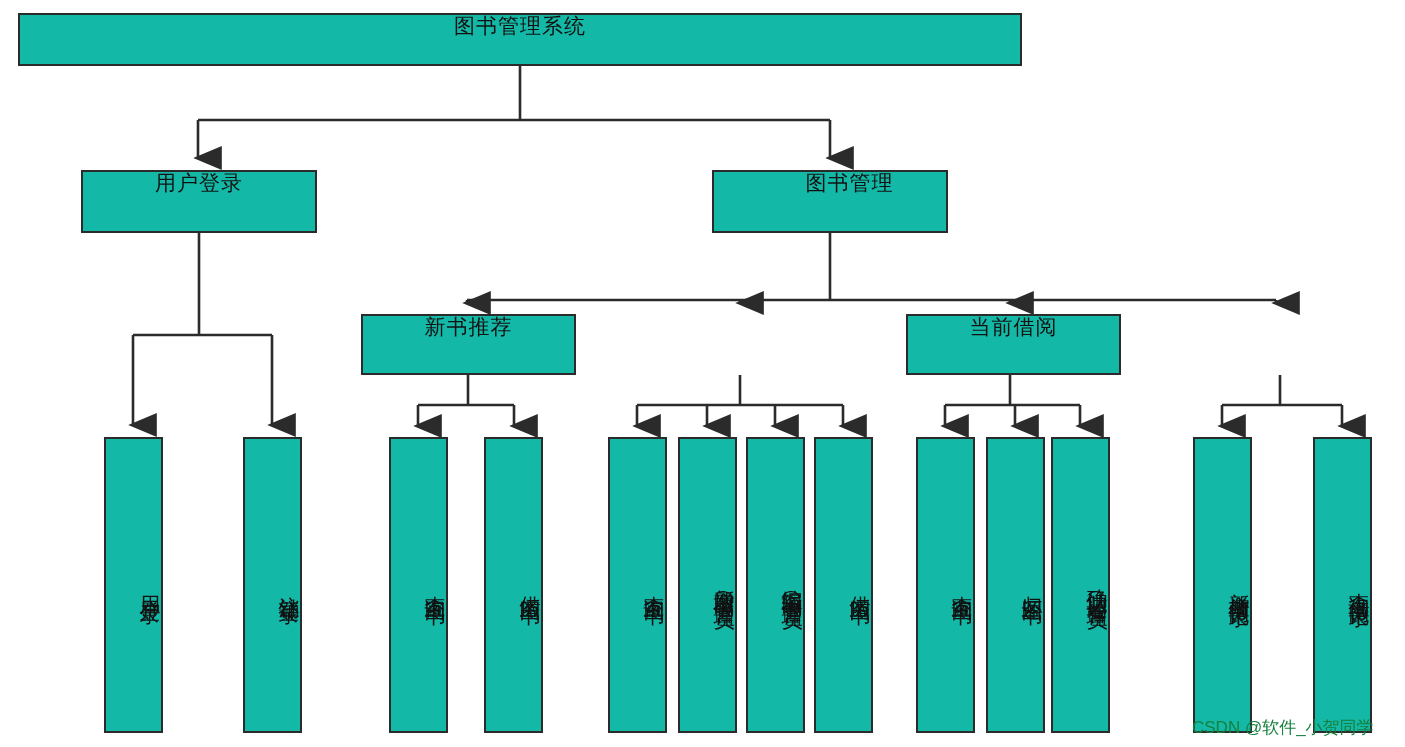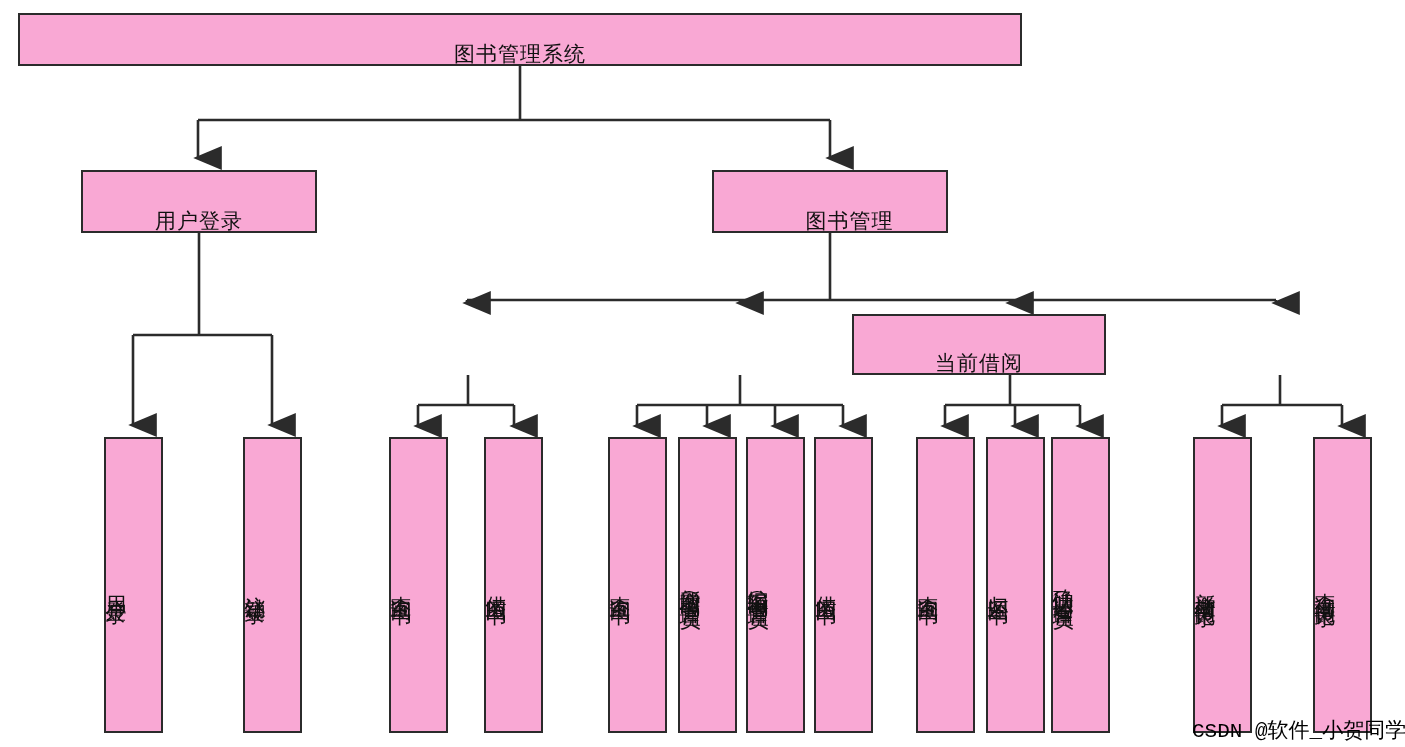--- a/index.html
+++ b/index.html
@@ -20,24 +20,24 @@
     left: 0;
     top: 0;
     width: 1405px;
     height: 747px;
     pointer-events: none;
   }
   .node {
     position: absolute;
     box-sizing: border-box;
     border: 2px solid #2b2b2b;
-    background: #f9a8d4;
+    background: #14b8a6;
     color: #111111;
     display: flex;
-    align-items: flex-end;
+    align-items: flex-start;
     justify-content: center;
     z-index: 2;
   }
   .node.horiz {
     font-size: 21px;
     letter-spacing: 1px;
     line-height: 1;
   }
   .node.vert {
     writing-mode: vertical-rl;
@@ -49,25 +49,25 @@
   }
   .node.vert .label {
     writing-mode: vertical-rl;
     text-orientation: upright;
     white-space: nowrap;
   }
   .watermark {
     position: absolute;
     left: 1192px;
     top: 716px;
-    font-size: 21px;
-    color: #000000;
+    font-size: 17px;
+    color: #15803d;
     white-space: nowrap;
     z-index: 3;
-    font-family: Liberation Mono, monospace;
+    font-family: Liberation Sans, sans-serif;
   }
 </style>
 </head>
 <body>
 
 <div id="canvas">
 
   <svg id="connectors" viewBox="0 0 1405 747" xmlns="http://www.w3.org/2000/svg">
     <defs>
       <marker id="arrow" viewBox="0 0 12 12" refX="6" refY="10" markerWidth="11" markerHeight="11" orient="auto-start-reverse">
@@ -122,21 +122,24 @@
     <span class="label">图书管理系统</span>
   </div>
 
   <div class="node horiz" style="left:81px; top:170px; width:236px; height:63px;">
     <span class="label">用户登录</span>
   </div>
   <div class="node horiz" style="left:712px; top:170px; width:236px; height:63px;padding-left:39px;">
     <span class="label">图书管理</span>
   </div>
 
-  <div class="node horiz" style="left:852px; top:314px; width:254px; height:61px;">
+  <div class="node horiz" style="left:361px; top:314px; width:215px; height:61px;">
+    <span class="label">新书推荐</span>
+  </div>
+  <div class="node horiz" style="left:906px; top:314px; width:215px; height:61px;">
     <span class="label">当前借阅</span>
   </div>
 
   <div class="node vert" style="left:104px; top:437px; width:59px; height:296px;">
     <span class="label">用户登录</span>
   </div>
   <div class="node vert" style="left:243px; top:437px; width:59px; height:296px;">
     <span class="label">注销登录</span>
   </div>
   <div class="node vert" style="left:389px; top:437px; width:59px; height:296px;">

